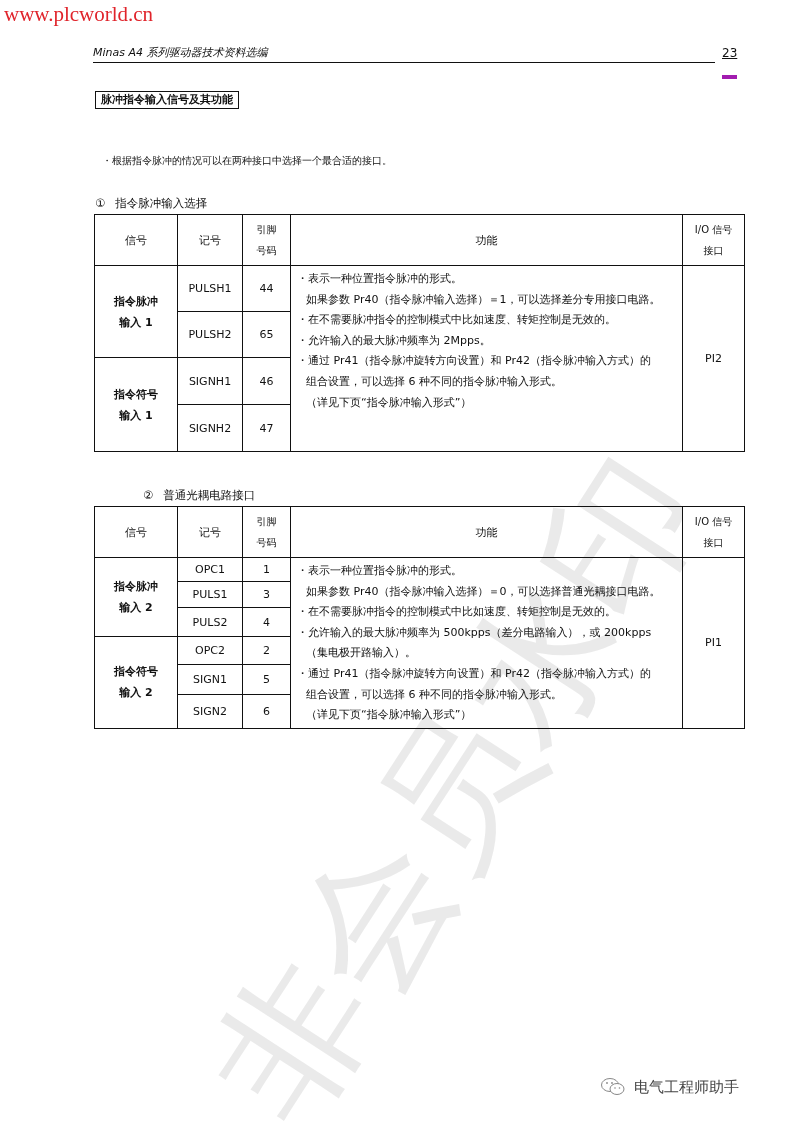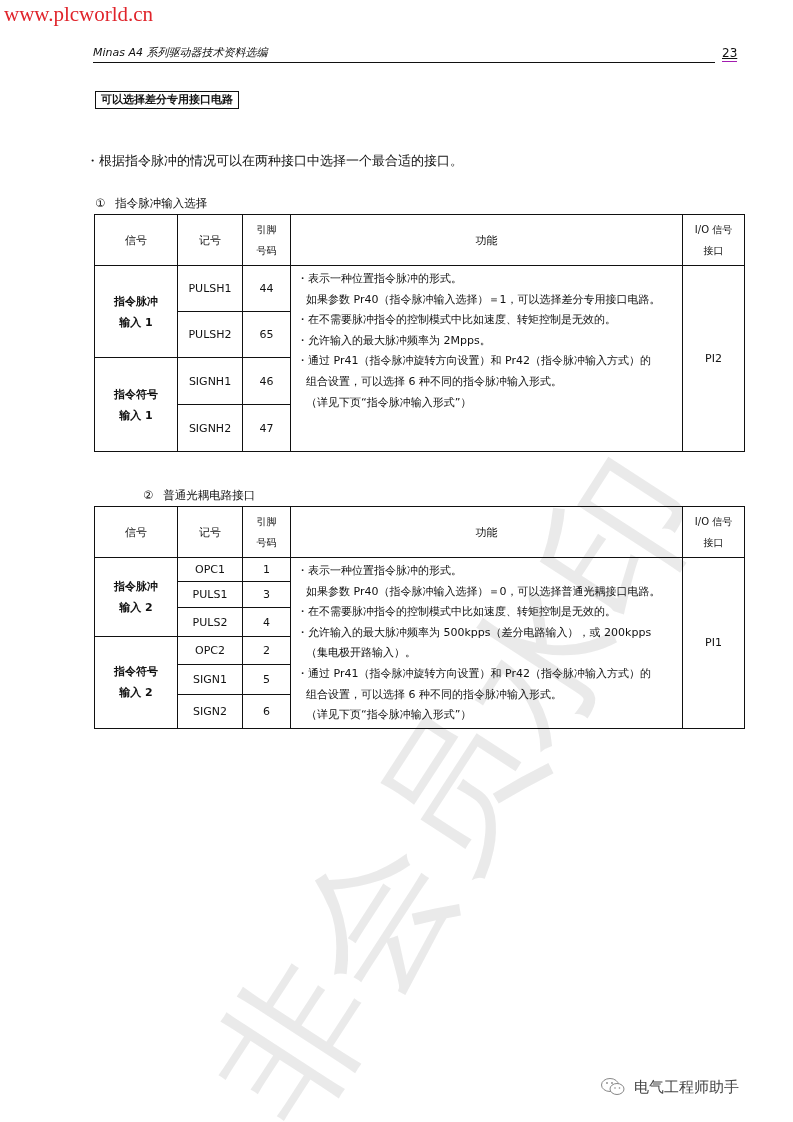--- a/index.html
+++ b/index.html
@@ -3,24 +3,24 @@
 <meta charset="utf-8">
 <style>
   html, body { margin: 0; padding: 0; background: #ffffff; }
   body { width: 793px; height: 1122px; position: relative; overflow: hidden;
          font-family: "DejaVu Sans", "Liberation Sans", sans-serif; color: #111; }
   .wm-site { position: absolute; left: 4px; top: 2px; font-family: "Liberation Serif", "DejaVu Serif", serif;
              font-size: 21px; color: #e0242b; letter-spacing: 0px; }
   .header { position: absolute; left: 93px; top: 46px; width: 622px; height: 16px;
             border-bottom: 1.5px solid #111; font-size: 11px; line-height: 14px; font-style: italic; }
   .page-num { position: absolute; left: 722px; top: 46px; font-size: 12px; line-height: 14px;
-              border-bottom: 1px solid #a21caf; padding-bottom: 1px; text-decoration: underline; }
+              border-bottom: 4px solid #a21caf; padding-bottom: 15px; text-decoration: underline; }
   .section-title { position: absolute; left: 95px; top: 91px; border: 1.5px solid #111;
                    padding: 1px 5px 1px 5px; font-size: 11px; font-weight: bold; line-height: 14px; }
-  .intro { position: absolute; left: 86px; top: 154px; font-size: 13px; line-height: 14px; }
+  .intro { position: absolute; left: 102px; top: 154px; font-size: 10px; line-height: 14px; }
   .subhead { position: absolute; left: 95px; font-size: 11.5px; line-height: 14px; }
   .subhead .num { margin-right: 10px; }
   table.sig { position: absolute; left: 94px; border-collapse: collapse; table-layout: fixed;
               font-size: 11px; }
   table.sig td { border: 1px solid #111; text-align: center; vertical-align: middle; padding: 4px; }
   table.sig td.func { text-align: left; vertical-align: top; padding: 3px 6px 2px 6px; line-height: 20.6px; font-size: 11px; }
   .hdr-small { font-size: 10px; line-height: 21px; }
   .cell-code { font-family: "DejaVu Sans", "Liberation Sans", sans-serif; font-size: 11px; }
   .group-label { line-height: 21px; font-weight: bold; }
   .func p { margin: 0; }
@@ -39,21 +39,21 @@
   <div class="wm-text" style="left: 20px; top: 960px; transform: rotate(-57deg);">非会员水印</div>
 </div>
 
 <div class="wm-site">www.plcworld.cn</div>
 
 <div class="header">
   <span>Minas A4 系列驱动器技术资料选编</span>
 </div>
 <div class="page-num">23</div>
 
-<div class="section-title">可以选择差分专用接口电路</div>
+<div class="section-title">脉冲指令输入信号及其功能</div>
 
 <div class="intro">・根据指令脉冲的情况可以在两种接口中选择一个最合适的接口。</div>
 
 <div class="subhead" style="top: 196px;">
   <span class="num">①</span><span>指令脉冲输入选择</span>
 </div>
 
 <table class="sig" style="top: 214px; width: 650px;">
   <colgroup>
     <col style="width: 83px">

